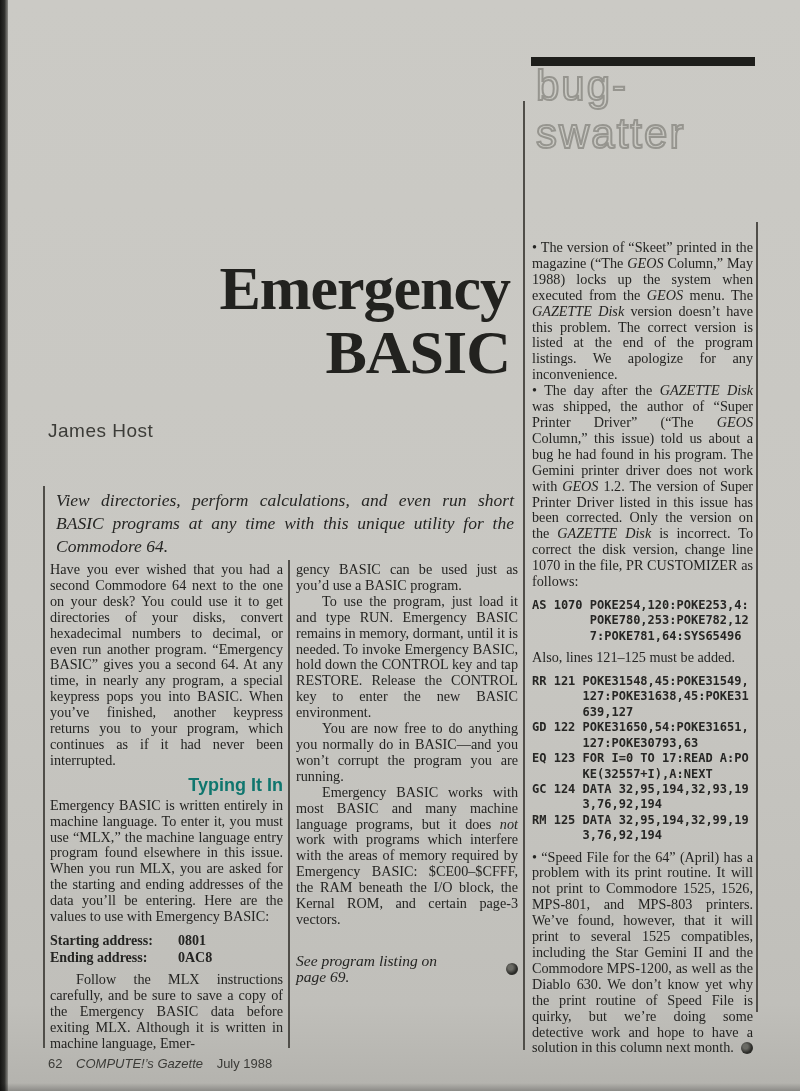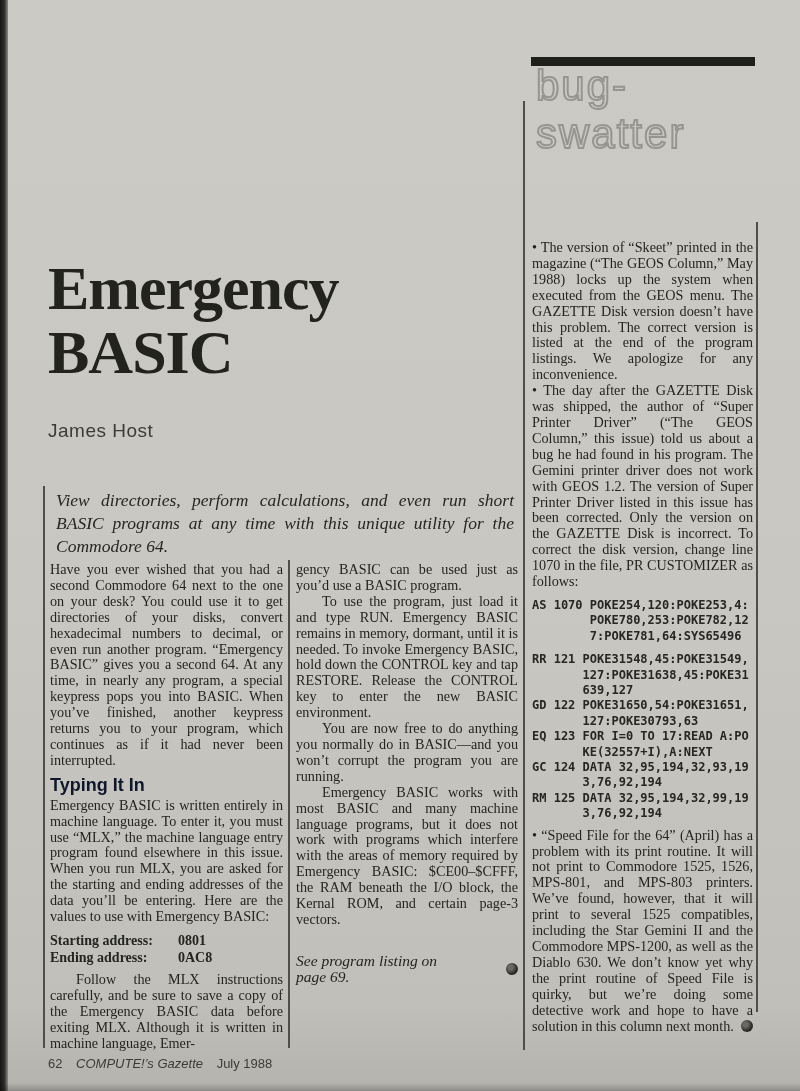--- a/index.html
+++ b/index.html
@@ -20,46 +20,46 @@
 
   .bug-bar{position:absolute;left:531px;top:57px;width:224px;height:9px;background:#1e1e1b;}
   .bug-title{
     position:absolute;left:536px;top:62px;width:230px;
     font-family:"Liberation Sans",sans-serif;font-weight:normal;font-size:42px;
     letter-spacing:2px;color:rgba(210,209,204,0.15);
     -webkit-text-stroke:2px #96958f;
   }
 
   .article-title{
-    position:absolute;left:48px;top:256px;width:462px;text-align:left;
+    position:absolute;left:48px;top:256px;width:462px;text-align:right;
     font-weight:bold;font-size:62px;line-height:64px;letter-spacing:-1px;color:#22221f;
   }
   .byline{
     position:absolute;left:48px;top:420px;width:462px;
     font-family:"Liberation Sans",sans-serif;font-size:19px;color:#3c3c38;letter-spacing:.5px;
   }
   .intro{
     position:absolute;left:56px;top:489px;width:458px;
     font-style:italic;font-size:17.5px;line-height:23px;text-align:justify;color:#262624;
   }
 
   .col{position:absolute;font-size:14.2px;line-height:15.9px;text-align:justify;color:#242422;}
   #col-left{left:50px;top:562px;width:233px;}
   #col-mid{left:296px;top:562px;width:222px;}
   #col-bug{left:532px;top:240px;width:221px;}
   .col p{margin:0;}
   .ind{text-indent:26px;}
   .section-heading{
     font-family:"Liberation Sans",sans-serif;font-weight:bold;font-size:18px;
-    margin:9px 0 4px 0;color:#0f172a;text-align:left;
+    margin:9px 0 4px 0;color:#0f766e;text-align:right;
   }
   .addr{display:flex;font-weight:bold;font-size:14px;line-height:17px;text-align:left;}
   .addr-block{margin:7px 0 6px 0;}
   .addr .lab{width:128px;}
-  .it{}
+  .it{font-style:italic;}
 
   .code{
     font-family:"DejaVu Sans Mono",monospace;font-weight:bold;
     font-size:12px;line-height:15.4px;white-space:pre;text-align:left;
     color:#262624;margin:8px 0 6px 0;
   }
   .bugitem{margin-bottom:17px;position:relative;}
   .addnote{margin:4px 0 4px 0;text-align:left;}
   .listing-note{
     display:flex;justify-content:space-between;align-items:center;
@@ -128,20 +128,21 @@
     <span class="endmark"></span>
   </div>
 </div>
 
 <div class="col" id="col-bug">
   <p class="bugitem"><span>•</span><span> </span><span><span>The version of “Skeet” printed in the magazine (“The </span><span class="it">GEOS</span><span> Column,” May 1988) locks up the system when executed from the </span><span class="it">GEOS</span><span> menu. The </span><span class="it">GAZETTE Disk</span><span> version doesn’t have this problem. The correct version is listed at the end of the program listings. We apologize for any inconvenience.</span></span></p>
   <p class="bugitem"><span>•</span><span> </span><span><span>The day after the </span><span class="it">GAZETTE Disk</span><span> was shipped, the author of “Super Printer Driver” (“The </span><span class="it">GEOS</span><span> Column,” this issue) told us about a bug he had found in his program. The Gemini printer driver does not work with </span><span class="it">GEOS</span><span> 1.2. The version of Super Printer Driver listed in this issue has been corrected. Only the version on the </span><span class="it">GAZETTE Disk</span><span> is incorrect. To correct the disk version, change line 1070 in the file, PR CUSTOMIZER as follows:</span></span></p>
   <div class="code">AS 1070 POKE254,120:POKE253,4:
         POKE780,253:POKE782,12
         7:POKE781,64:SYS65496</div>
+  <p class="addnote">Also, lines 121–125 must be added.</p>
   <div class="code">RR 121 POKE31548,45:POKE31549,
        127:POKE31638,45:POKE31
        639,127
 GD 122 POKE31650,54:POKE31651,
        127:POKE30793,63
 EQ 123 FOR I=0 TO 17:READ A:PO
        KE(32557+I),A:NEXT
 GC 124 DATA 32,95,194,32,93,19
        3,76,92,194
 RM 125 DATA 32,95,194,32,99,19

